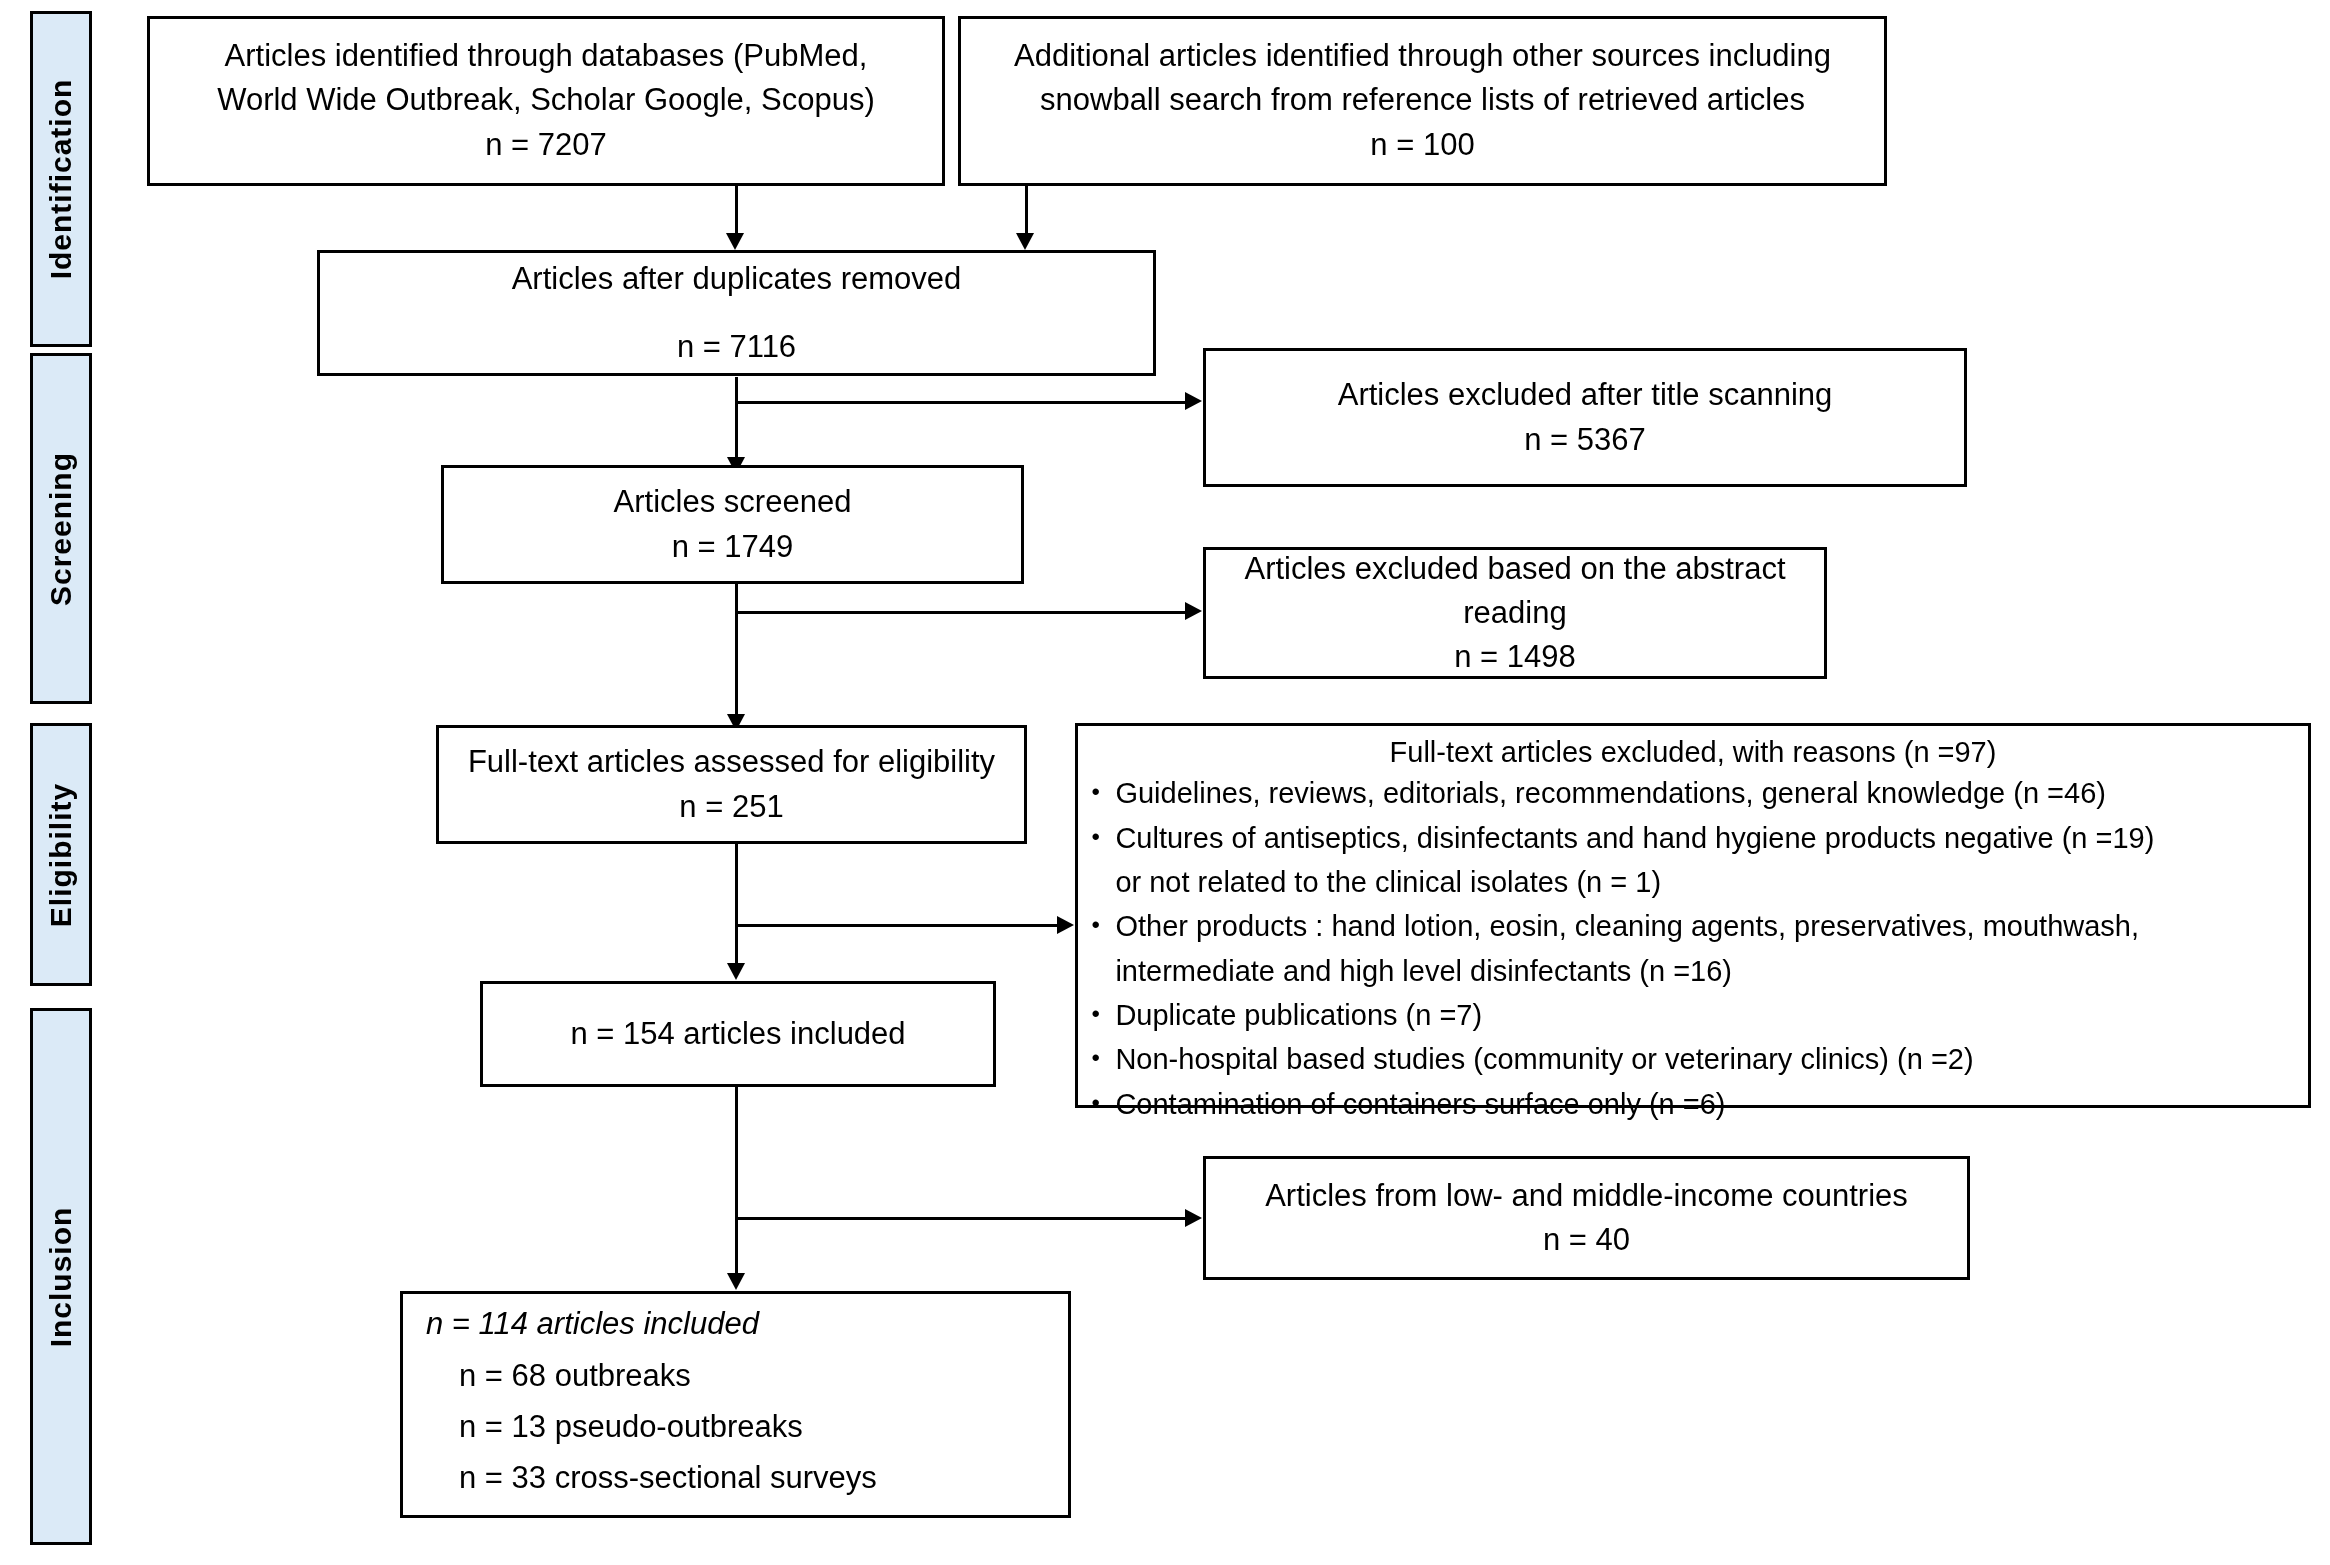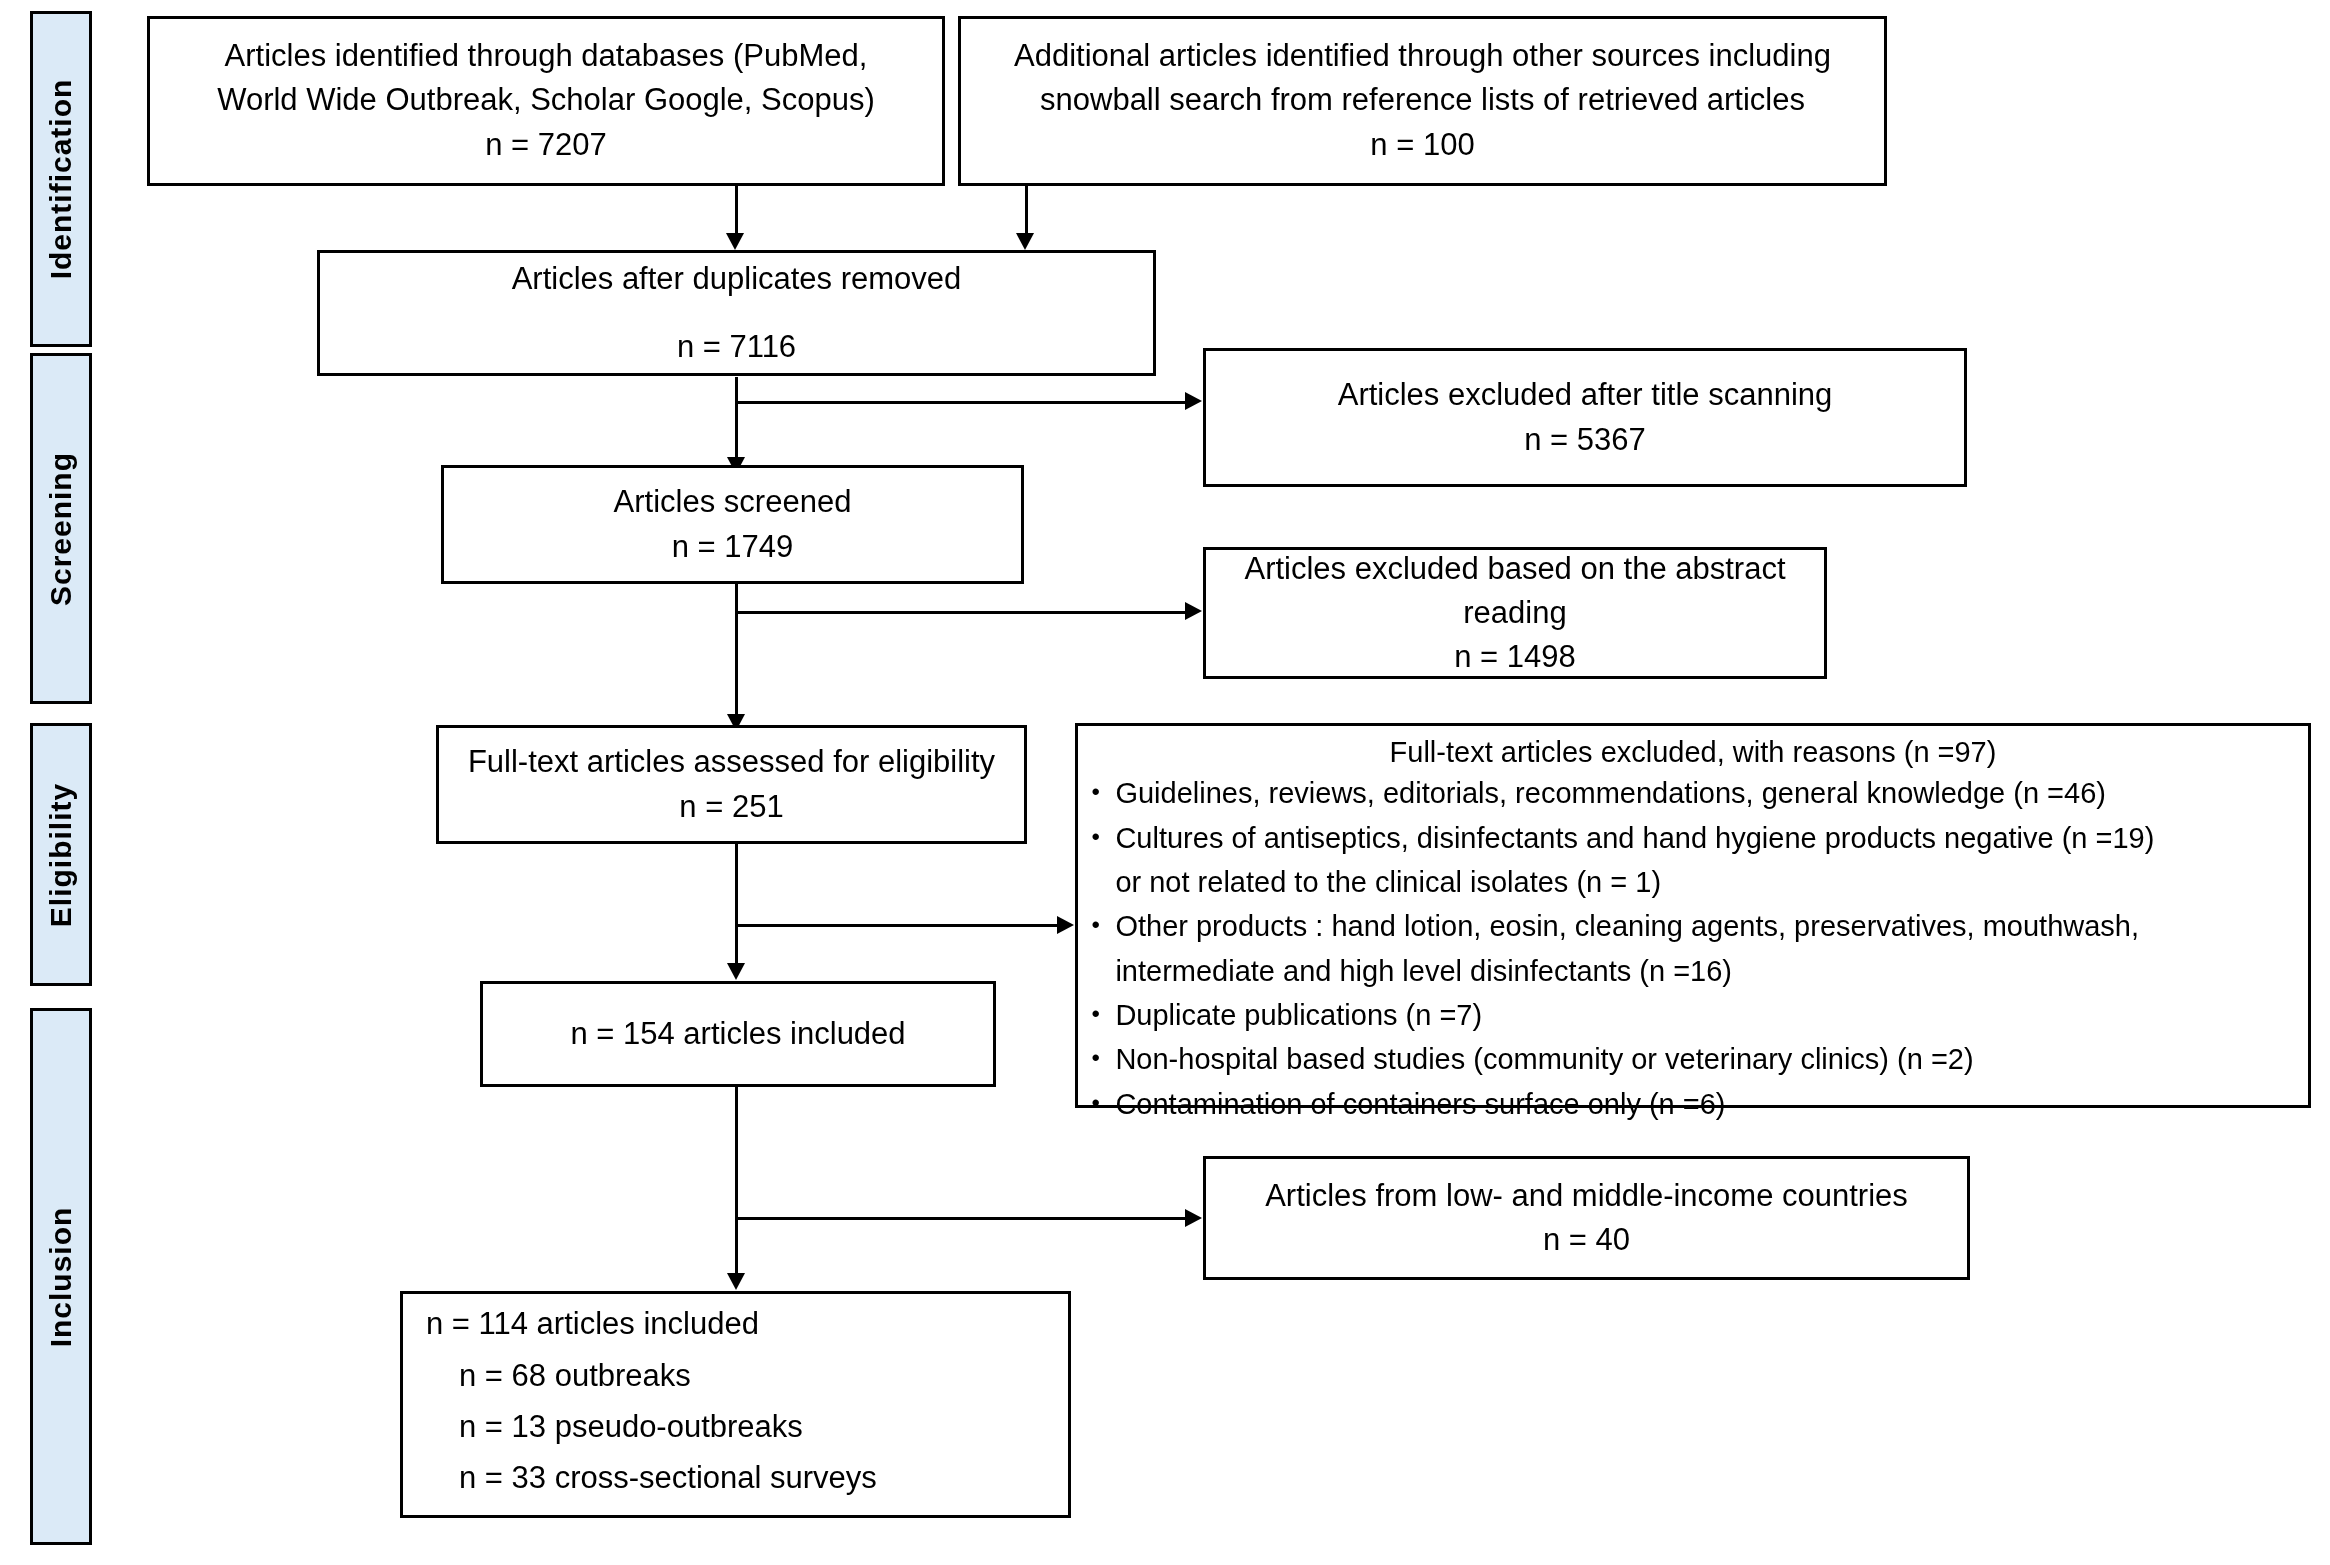--- a/index.html
+++ b/index.html
@@ -88,21 +88,21 @@
   }
   .reason-text {
     flex: 1 1 auto;
   }
   .reason-cont {
     margin-left: 24px;
     display: block;
   }
 
   
-  .sum-main { display: block; margin-bottom: 8px; }
+  .sum-main { display: block; margin-bottom: 8px; font-style: italic; }
   .sum-sub  { display: block; margin-left: 33px; margin-bottom: 7.2px; }
 
   
   .vline, .hline {
     position: absolute;
     background: #000000;
   }
   .vline { width: 2.6px; }
   .hline { height: 2.6px; }
 

